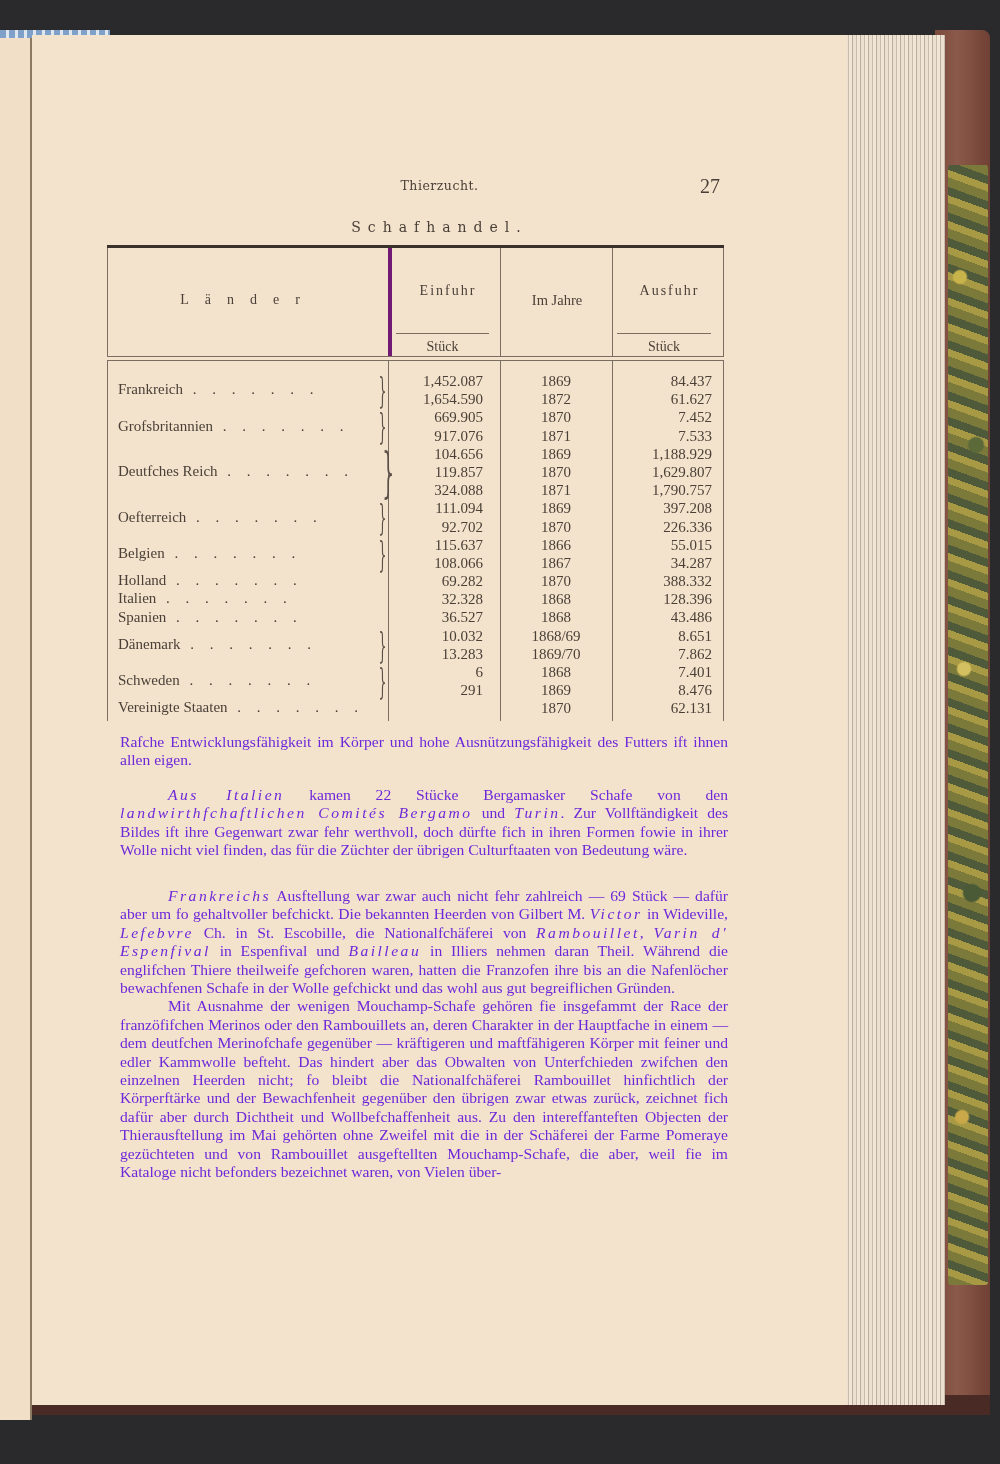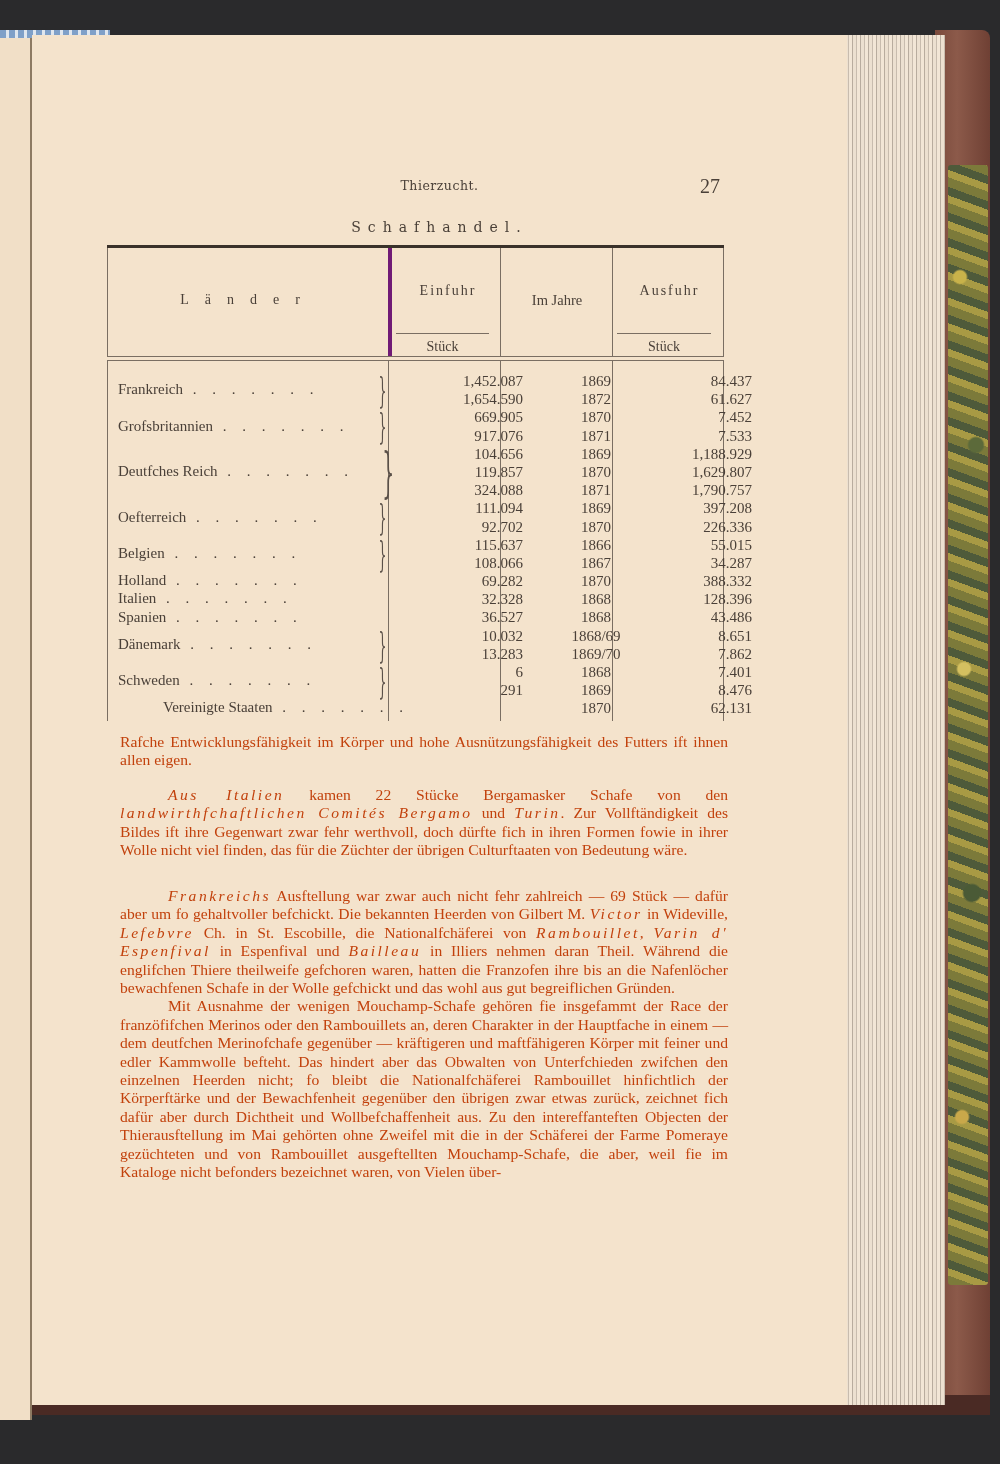--- a/index.html
+++ b/index.html
@@ -77,38 +77,38 @@
   .rule-double { height: 3px; border-top: 1px solid #7a6e62; border-bottom: 1px solid #7a6e62; }
   .body-rows { position: relative; border-left: 1px solid #7a6e62; border-right: 1px solid #7a6e62; padding-top: 12px; padding-bottom: 2px; }
   .body-rows::before, .body-rows::after, .vline3 {
     content: ""; position: absolute; top: 0; bottom: 0; width: 1px; background: #7a6e62;
   }
   .body-rows::before { left: 280px; }
   .body-rows::after { left: 392px; }
   .vline3 { left: 504px; }
   .grp { position: relative; }
   .row { position: relative; height: 18.2px; font-size: 15px; }
-  .row span { position: absolute; top: 0; white-space: nowrap; padding-left: 40px; }
+  .row span { position: absolute; top: 0; white-space: nowrap; }
   .c-ein { left: 280px; width: 95px; text-align: right; }
   .c-jahr { left: 392px; width: 112px; text-align: center; }
   .c-aus { left: 504px; width: 100px; text-align: right; }
   .country {
     position: absolute; left: 10px; font-size: 15px; white-space: nowrap;
     font-family: "Liberation Serif", serif;
   }
   .country .dots { letter-spacing: 6px; }
   .brace {
     position: absolute; left: 263px; font-size: 15px; color: #5a5048;
     font-family: "DejaVu Serif", serif;
   }
   
   .prose {
     position: absolute; left: 88px; width: 608px;
     font-family: "Liberation Serif", serif; font-size: 15.6px; line-height: 18.4px;
-    text-align: justify; color: #c2410c;
+    text-align: justify; color: #6d28d9;
   }
   .prose p { margin: 0; }
   .indent { text-indent: 48px; }
   .sp { letter-spacing: 2.5px; font-style: italic; }
 </style>
 </head>
 <body>
 
 <div class="cover-right"></div>
 <div class="marble"></div>
@@ -265,21 +265,21 @@
           </div>
           <div class="country" style="top: 8.2px;"><span>Schweden</span><span class="dots"> . . . . . . .</span></div>
           <div class="brace" style="top: 0px; font-size: 36px; line-height: 36.4px; transform: scaleX(0.35);">}</div>
         </div>
         <div class="grp">
           <div class="row">
             <span class="c-ein"></span>
             <span class="c-jahr">1870</span>
             <span class="c-aus">62.131</span>
           </div>
-          <div class="country" style="top: -0.9px; margin-left: 45px;"><span>Vereinigte Staaten</span><span class="dots"> . . . . . . .</span></div>
+          <div class="country" style="top: -0.9px;"><span>Vereinigte Staaten</span><span class="dots"> . . . . . . .</span></div>
         </div>
       </div>
   </div>
 
   <div class="prose" style="top:698px;">
     <p>Rafche Entwicklungsfähigkeit im Körper und hohe Ausnützungsfähigkeit des Futters ift ihnen allen eigen.</p>
   </div>
 
   <div class="prose" style="top:751px;">
     <p class="indent">

